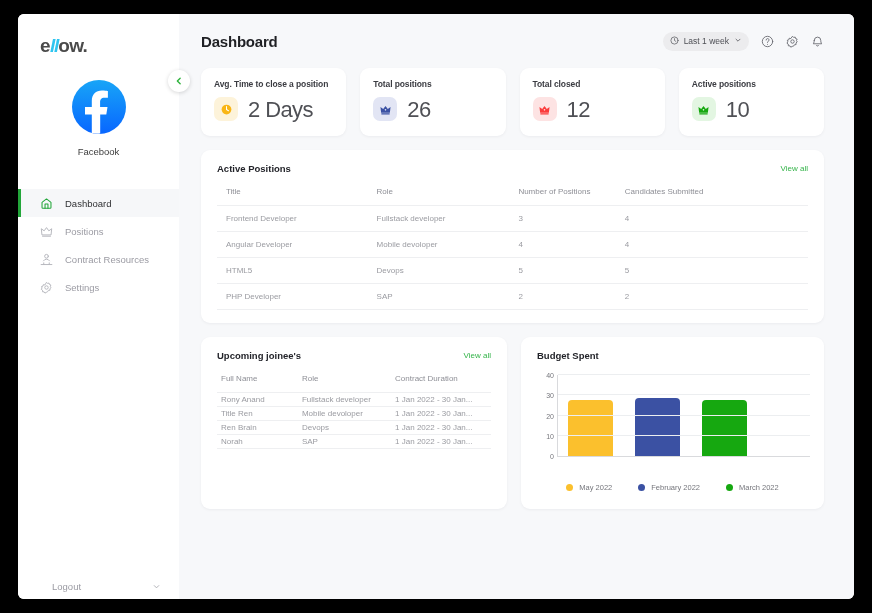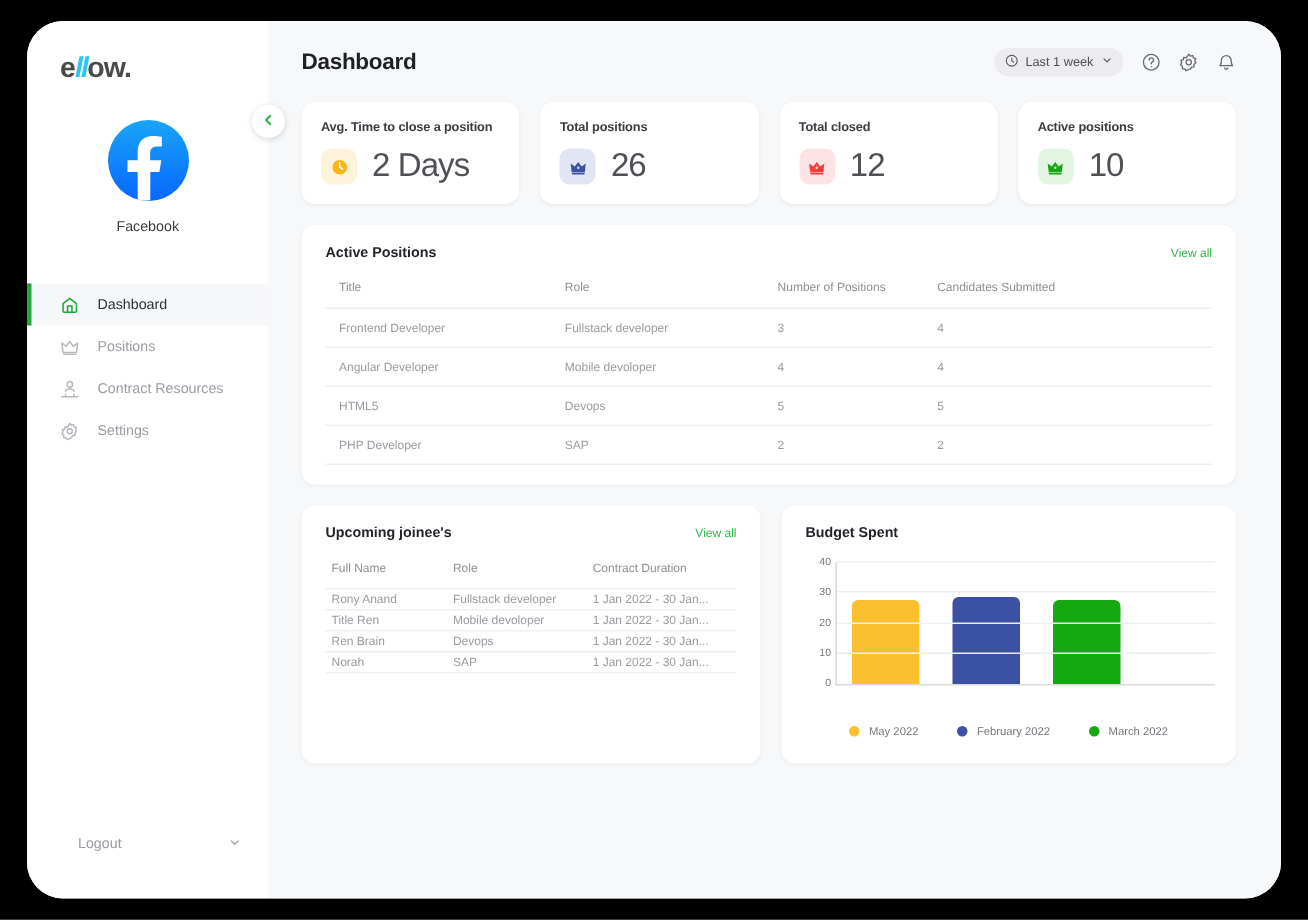--- a/index.html
+++ b/index.html
@@ -9,21 +9,21 @@
     font-family: "Liberation Sans", sans-serif;
     overflow: hidden;
   }
 
   
   .device {
     position: absolute;
     left: 18px; top: 14px;
     width: 836px; height: 585px;
     background: #ffffff;
-    border-radius: 24px;
+    border-radius: 6px;
     overflow: hidden;
     display: flex;
   }
 
   
   .sidebar {
     width: 161px;
     height: 100%;
     background: #ffffff;
     flex: 0 0 161px;
@@ -90,21 +90,20 @@
   .nav-item.active .nav-label { color: #2f3033; }
   .nav-item.active::before {
     content: "";
     position: absolute; left: 0; top: 0;
     width: 3px; height: 100%;
     background: #23a63a;
   }
 
   .logout {
     margin-top: auto;
-    margin-bottom: 24px;
     height: 26px;
     display: flex;
     align-items: center;
     padding: 0 18px 0 22px;
     gap: 12px;
     cursor: pointer;
   }
   .logout .nav-label { font-size: 9.5px; color: #9b9ba3; }
   .logout .chev { margin-left: auto; }
 
@@ -177,21 +176,21 @@
   }
   .stat-label {
     font-size: 8.5px;
     font-weight: bold;
     color: #3b3c42;
     letter-spacing: -0.1px;
   }
   .stat-row {
     margin-top: 8px;
     display: flex;
-    align-items: flex-end;
+    align-items: flex-start;
     gap: 10px;
   }
   .stat-ico {
     width: 24px; height: 24px;
     border-radius: 7px;
     display: flex; align-items: center; justify-content: center;
   }
   .stat-value {
     font-size: 22px;
     color: #4f5055;

